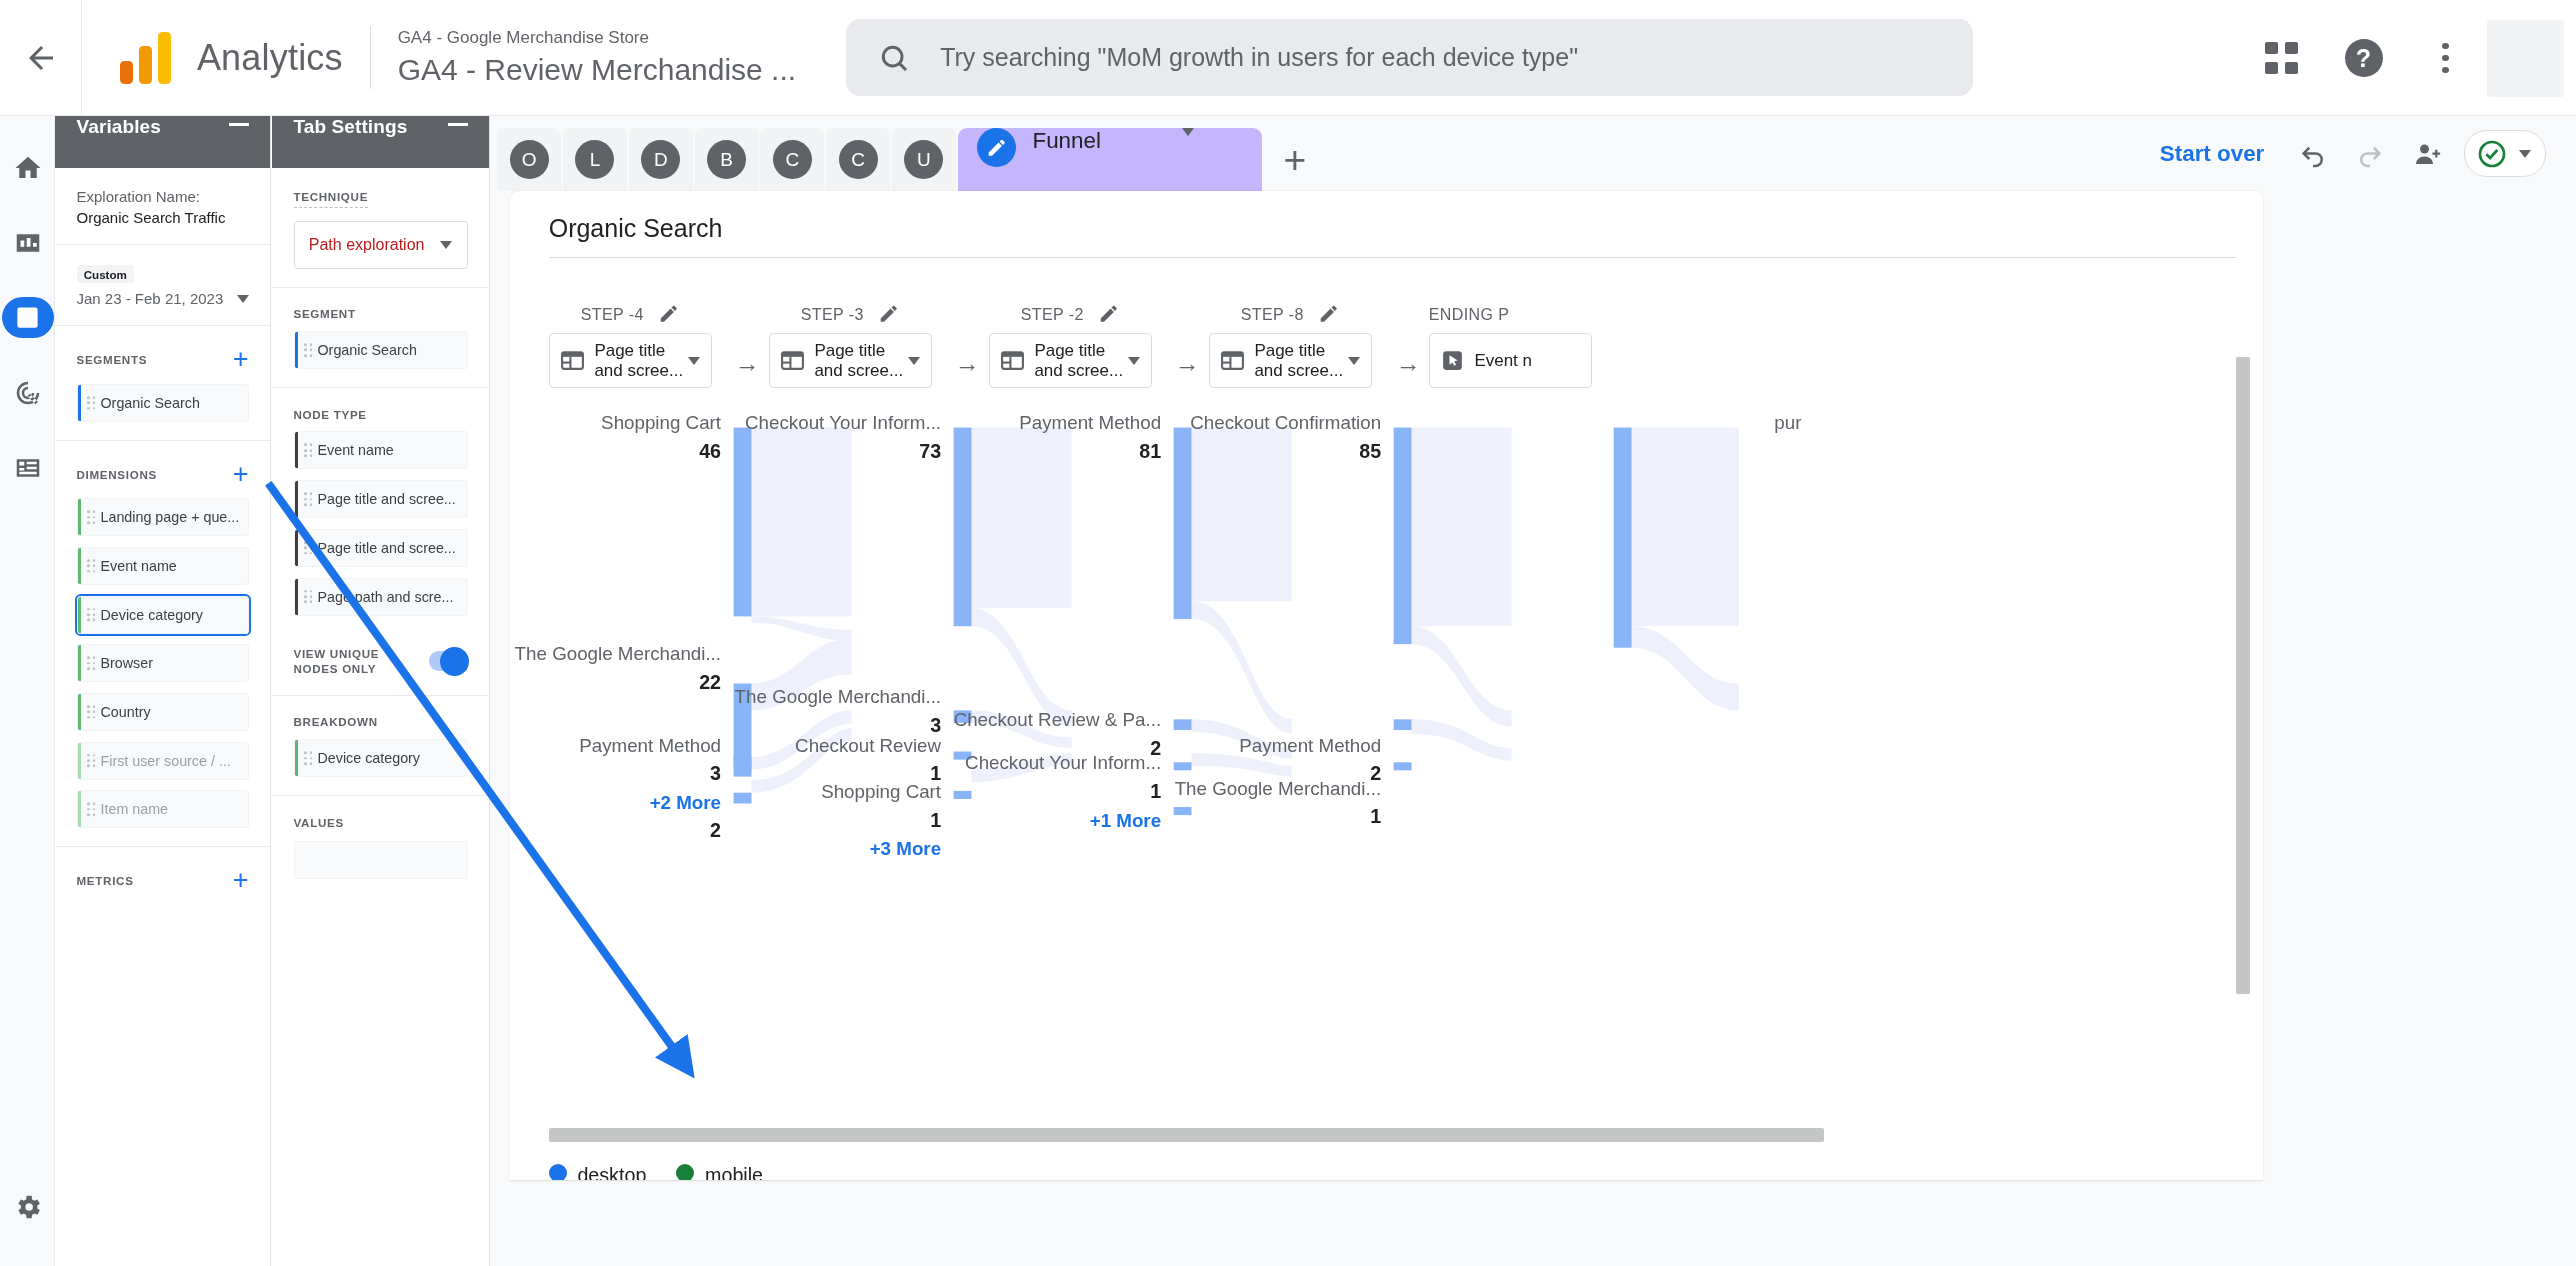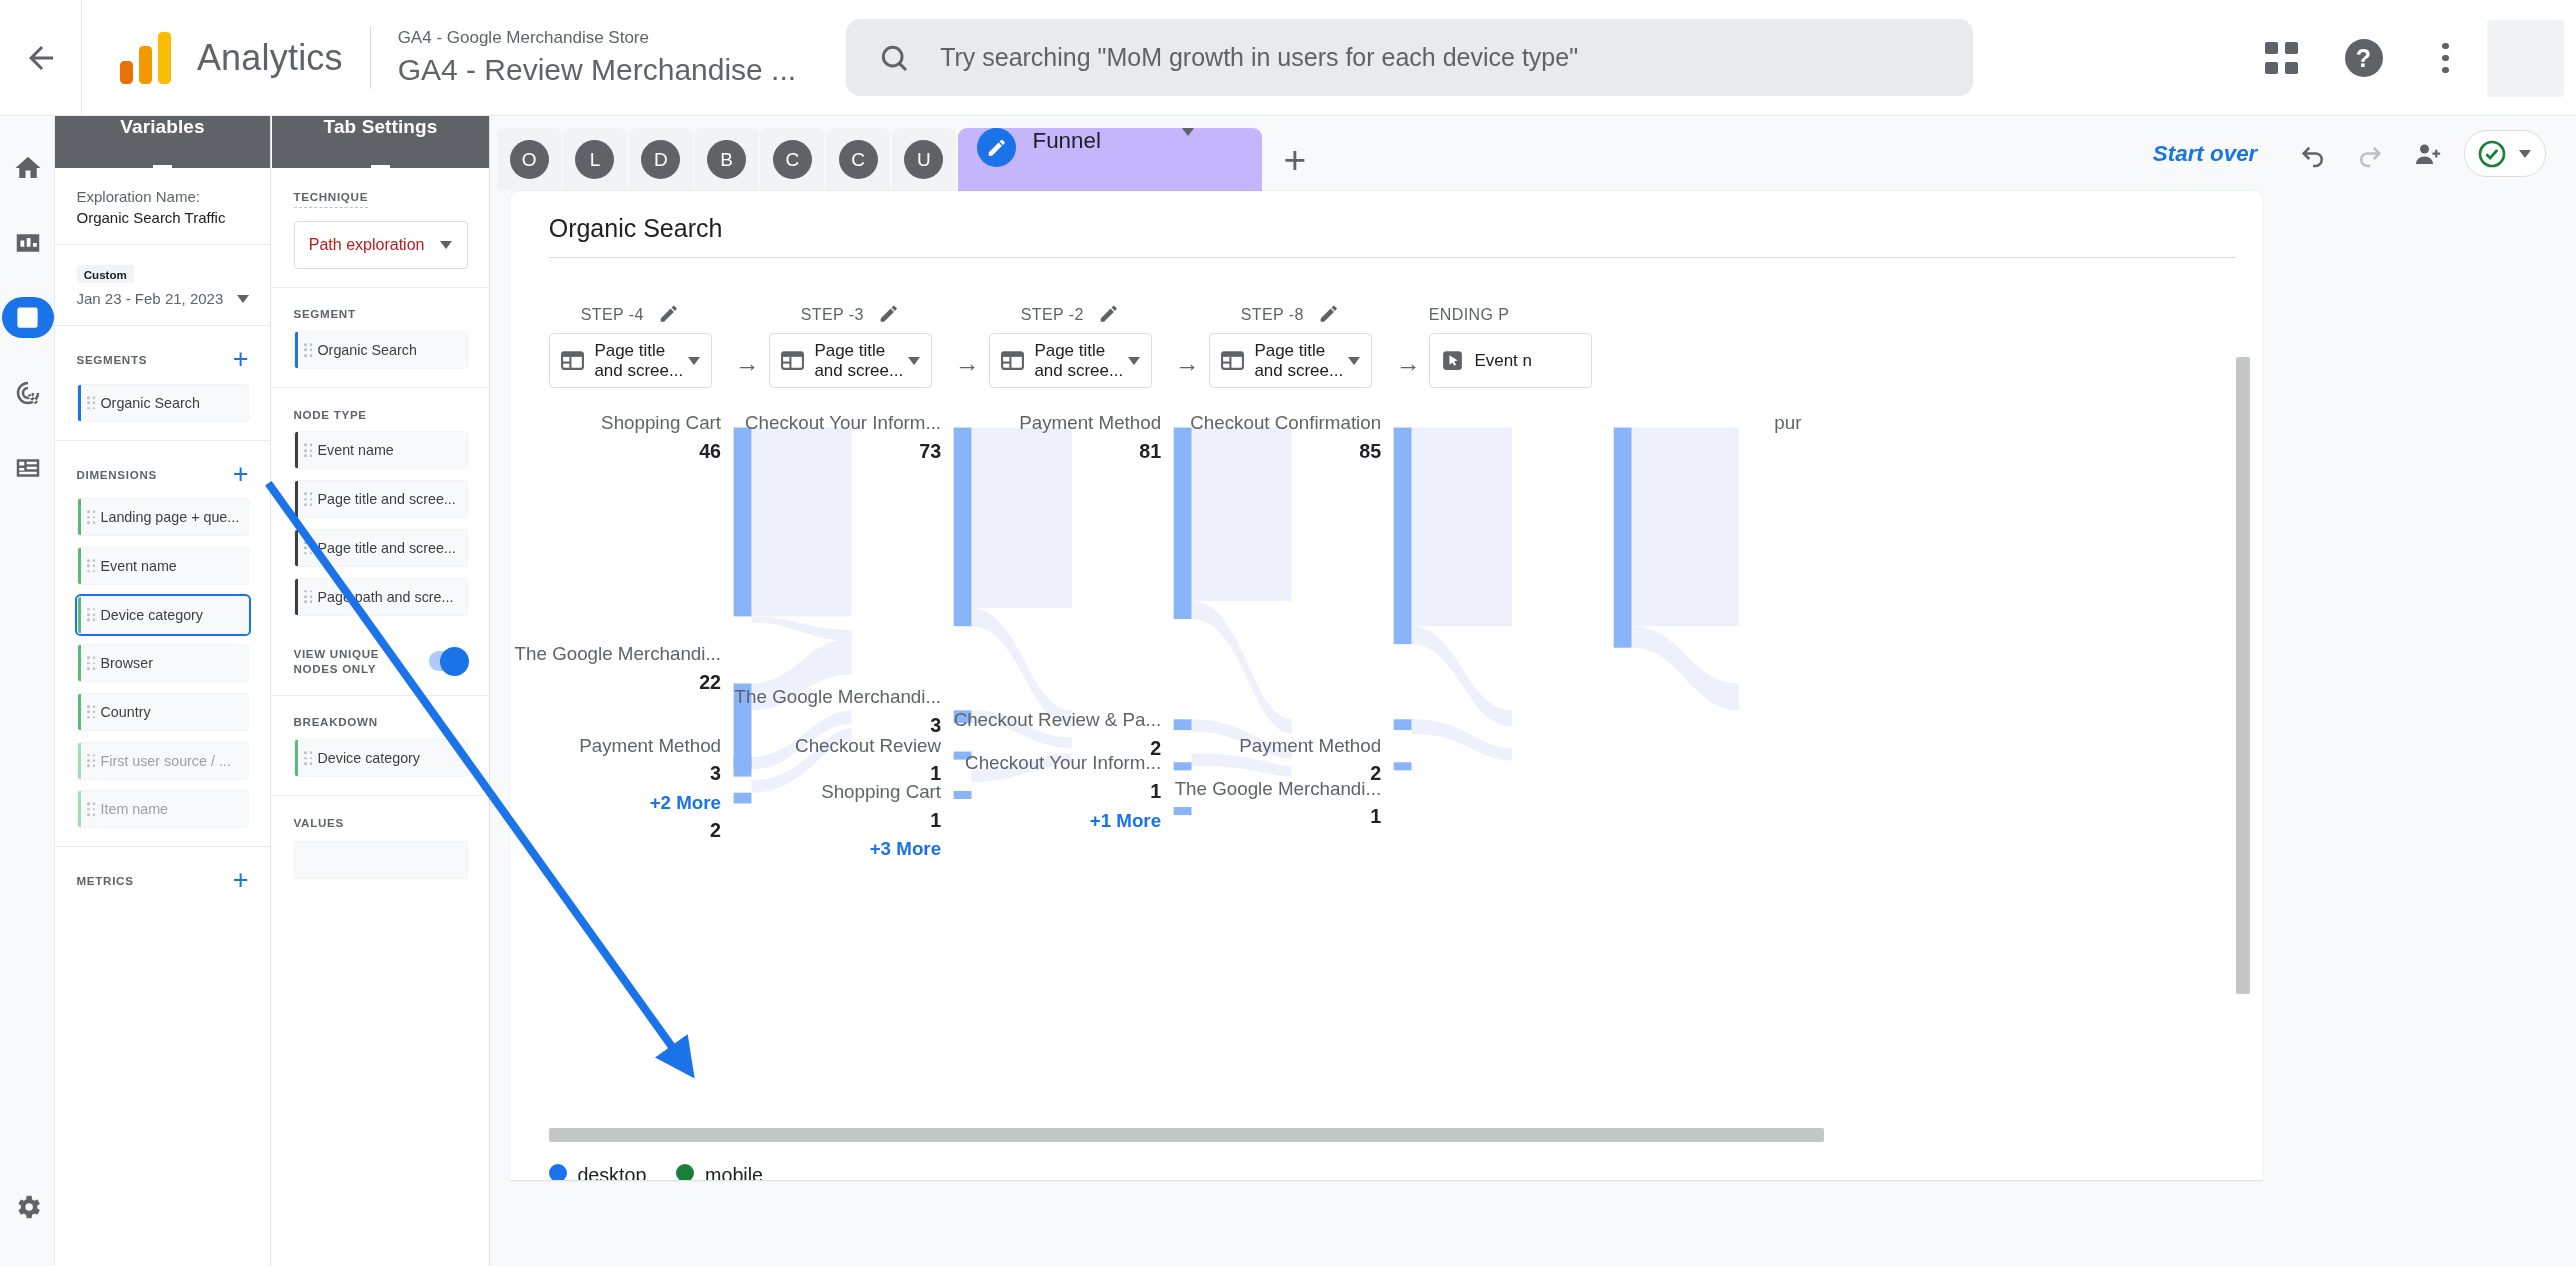--- a/index.html
+++ b/index.html
@@ -80,21 +80,21 @@
   #variables {
     position:absolute; left:55px; top:116px; width:216px; height:1150px;
     background:#fff; border-right:0.9px solid #e0e0e0; overflow:hidden;
   }
   #tabsettings {
     position:absolute; left:272px; top:116px; width:218px; height:1150px;
     background:#fff; border-right:0.9px solid #e0e0e0; overflow:hidden;
   }
   .panel-head {
     height:52px; background:#5f6368; color:#fff; display:flex;
-    align-items:center; justify-content:space-between; padding:0 21.5px;flex-direction:column;
+    justify-content:space-between; padding:0 21.5px;
   }
   .panel-head .ptitle { font-size:19px; font-weight:700; letter-spacing:0.1px;}
   .panel-head .minimize { width:19.7px;height:2.7px;background:#fff; margin-top:7.2px; cursor:pointer;}
   .panel-section { padding:19.7px 21.5px 18px 21.5px; border-bottom:0.9px solid #e8eaed; }
   .sec-label {
     font-size:11.6px; font-weight:700; color:#5f6368; letter-spacing:0.7px;
     text-transform:uppercase;
   }
   .sec-label.dashed { border-bottom:1.8px dashed #bdc1c6; padding-bottom:4.5px; display:inline-block;}
   .sec-row { display:flex; align-items:center; justify-content:space-between; }
@@ -165,21 +165,21 @@
   #activetab .pencil svg { width:21.5px;height:21.5px;fill:#fff; }
   #activetab .tname { font-size:22.4px; color:#202124; }
   #activetab .caret-down { margin-left:81px; }
   #addtab {
     width:66px;height:63px; display:flex; align-items:center; justify-content:center;
     font-size:39px; color:#5f6368; font-weight:300; cursor:pointer;
   }
   #tabs-right {
     position:absolute; right:30px; top:0; height:75px; display:flex; align-items:center; gap:0px;
   }
-  #startover { font-size:22.4px; color:#1a73e8; font-weight:700; cursor:pointer; margin-right:27px;font-style:italic;}
+  #startover { font-size:22.4px; color:#1a73e8; font-weight:700; cursor:pointer; margin-right:20px;}
   .tool-btn { width:57px;height:57px; display:flex;align-items:center;justify-content:center; cursor:pointer;}
   .tool-btn svg { width:30px;height:30px; }
   #sharepill {
     height:47px; border:0.9px solid #dadce0; border-radius:23px; display:flex;
     align-items:center; gap:10.7px; padding:0 14.3px 0 10.7px; background:#fff; cursor:pointer;
     margin-left:9px;
   }
 
   #card {
     position:absolute; left:19.7px; top:75px; width:1753px; height:989px;

